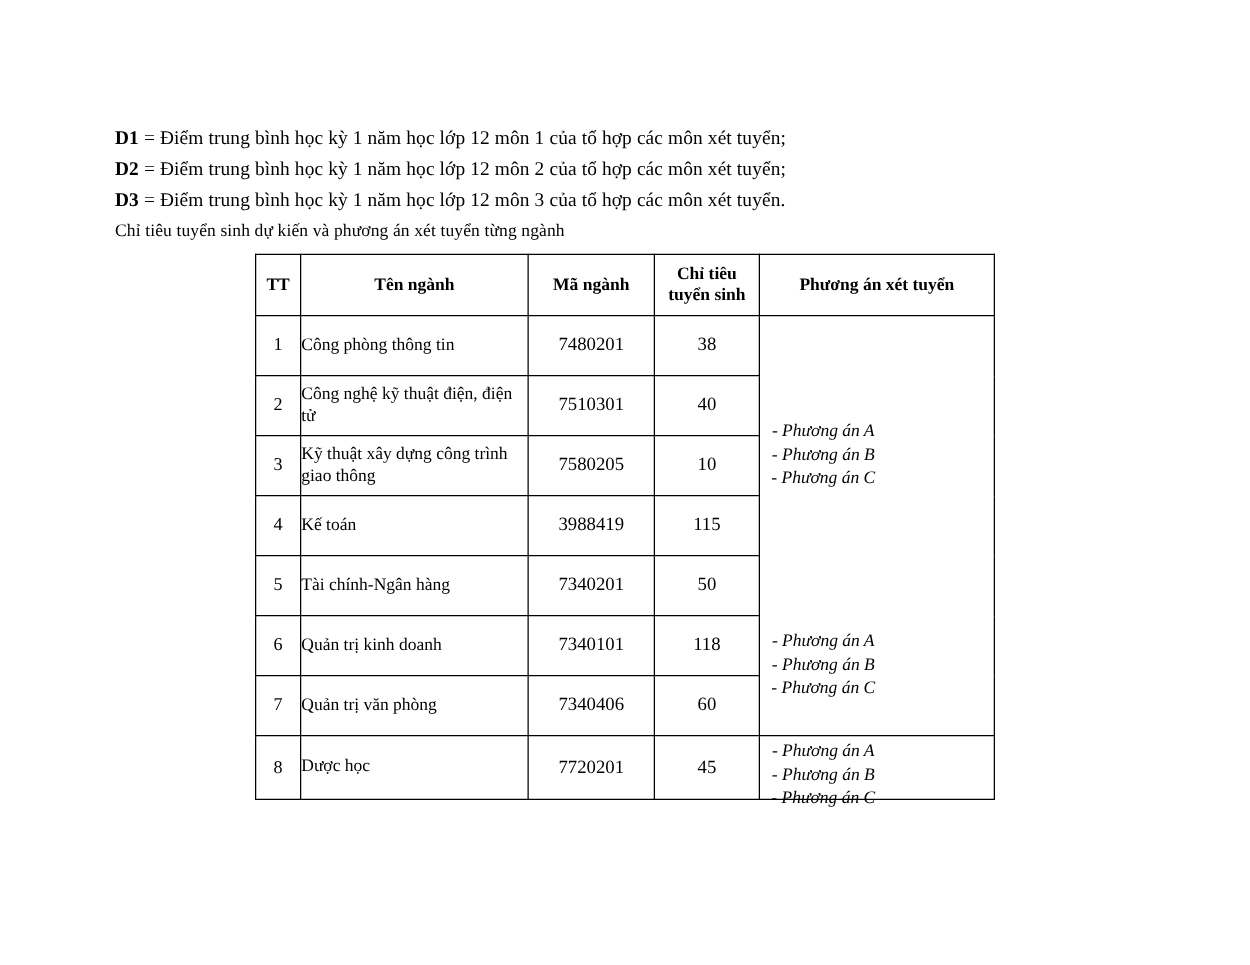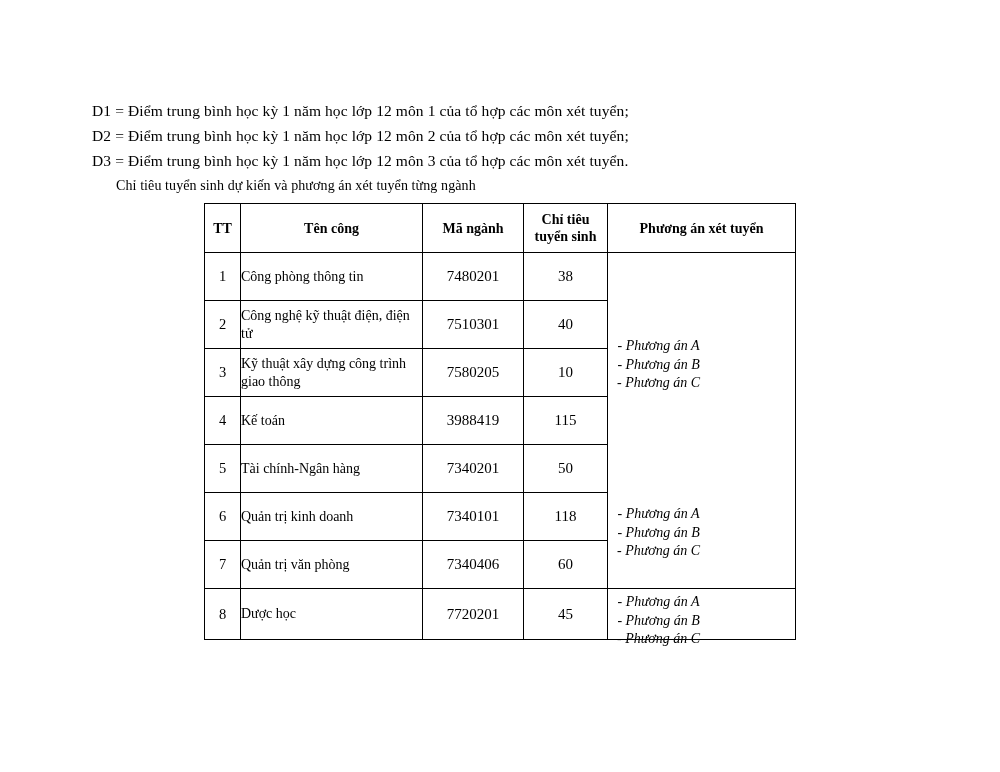--- a/index.html
+++ b/index.html
@@ -29,31 +29,30 @@
     top: 98px;
     width: 820px;
   }
   .intro-line {
     font-size: 15.5px;
     line-height: 25px;
     white-space: nowrap;
     letter-spacing: 0.1px;
   }
   .intro-line .lbl {
-    font-weight: normal;
+    font-weight: bold;
   }
   .subtitle {
     position: absolute;
     left: 92px;
     top: 176px;
     font-size: 14px;
     line-height: 20px;
     white-space: nowrap;
     letter-spacing: 0.1px;
-    margin-left: 24px;
   }
 
   
   .table-wrap {
     position: absolute;
     left: 204px;
     top: 203px;
     width: 591px;
     height: 431px;
   }
@@ -173,21 +172,21 @@
         <col class="c-tt">
         <col class="c-name">
         <col class="c-code">
         <col class="c-quota">
         <col class="c-plan">
       </colgroup>
 
       <tbody>
           <tr class="head">
         <td>TT</td>
-        <td>Tên công</td>
+        <td>Tên ngành</td>
         <td>Mã ngành</td>
         <td>
           <span>Chỉ tiêu</span><br>
           <span>tuyển sinh</span>
         </td>
         <td>Phương án xét tuyển</td>
       </tr>
 
       <tr style="height:48px;">
         <td class="tt">1</td>

